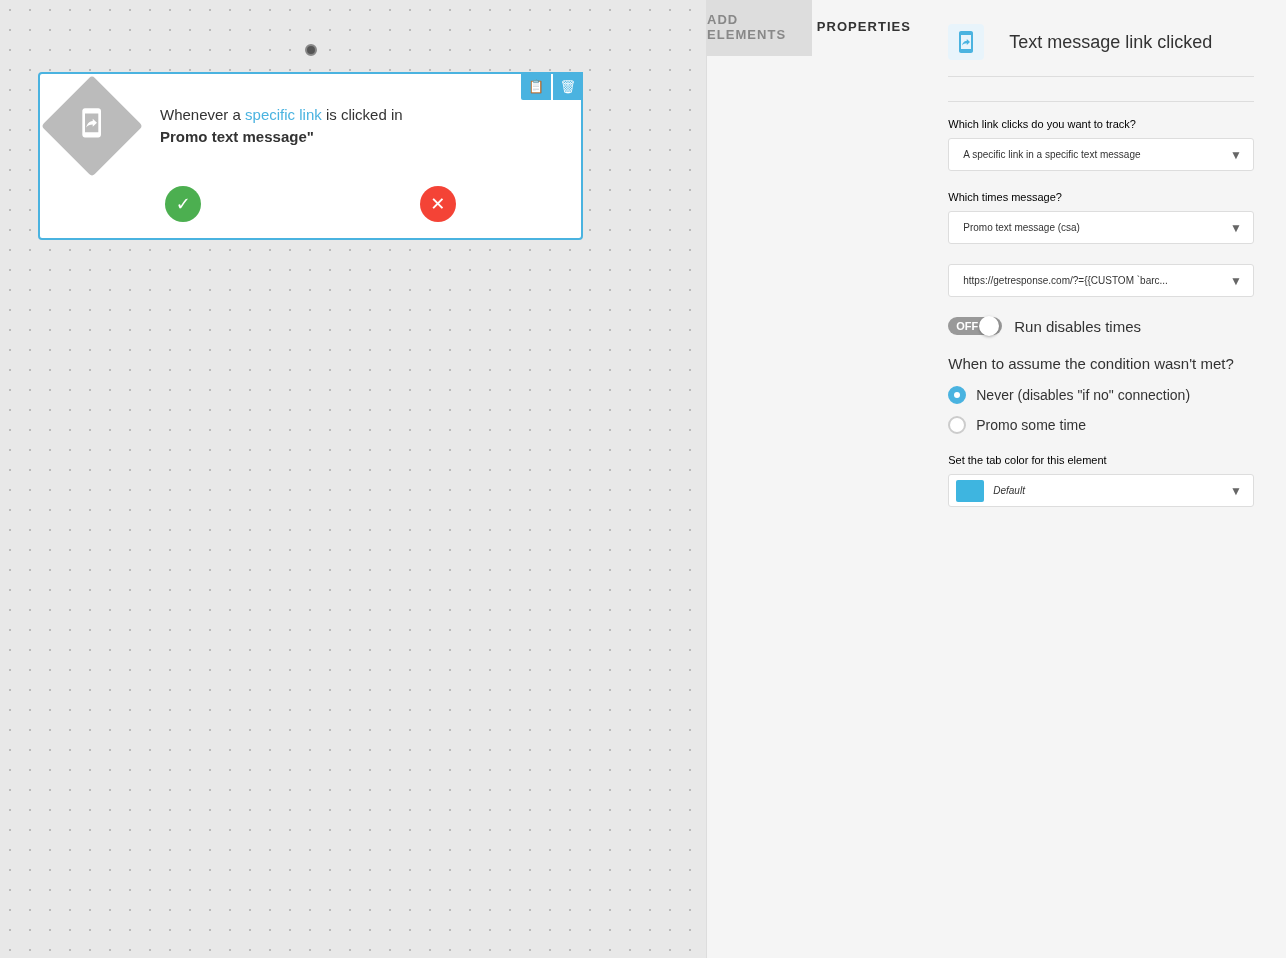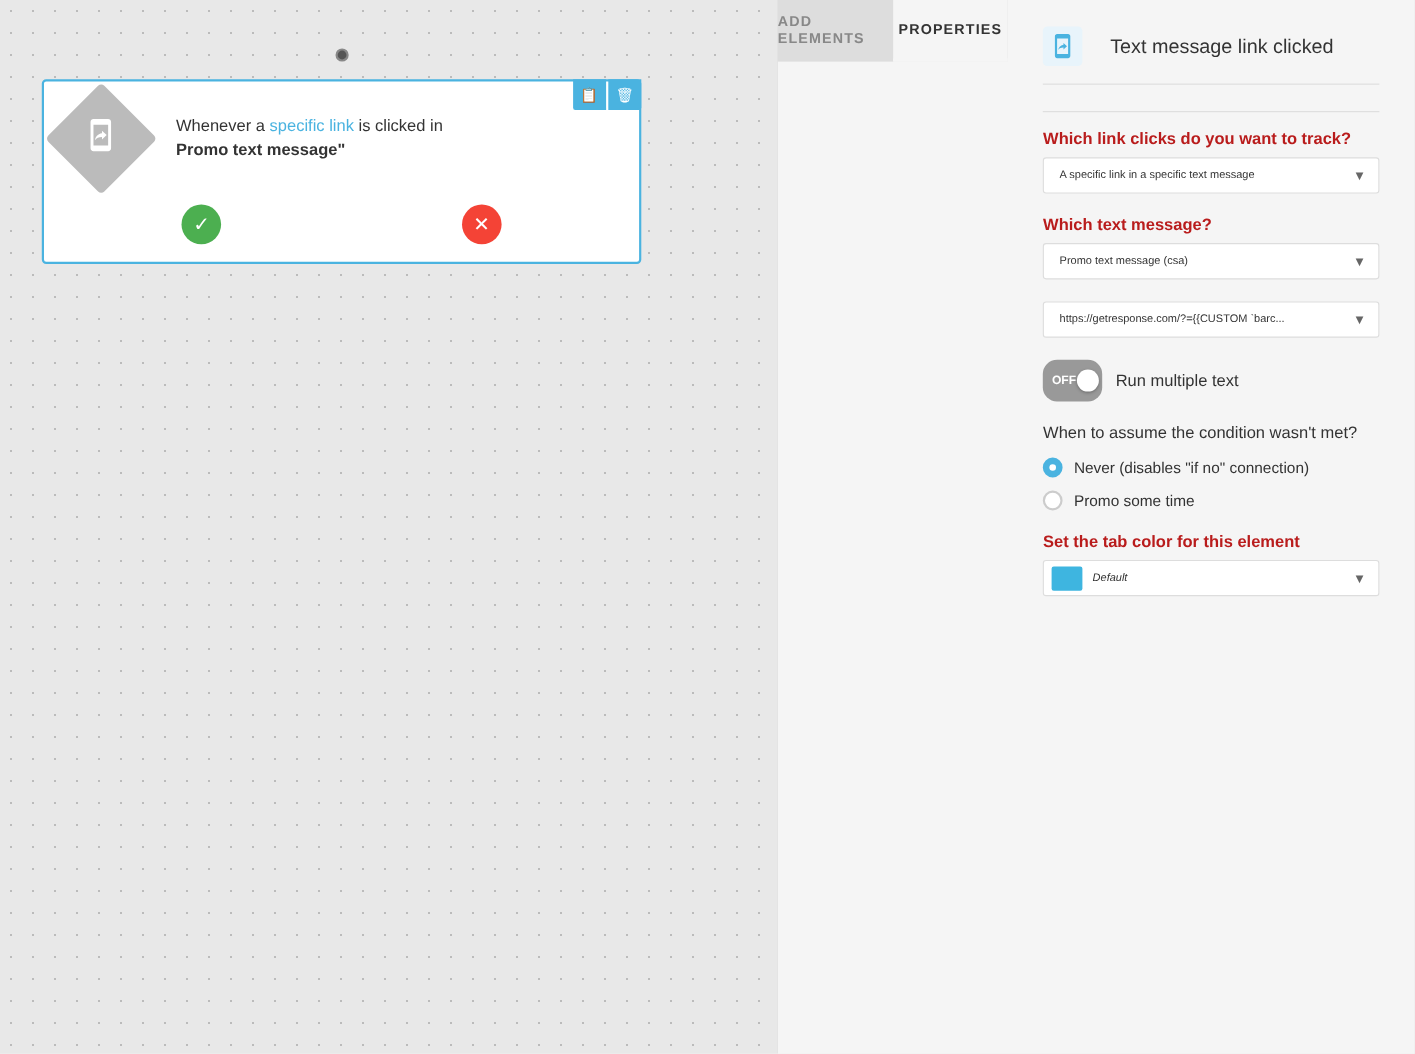--- a/index.html
+++ b/index.html
@@ -219,25 +219,24 @@
       color: #333;
       font-weight: 400;
     }
 
     
     .form-section {
       margin-bottom: 20px;
     }
 
     .form-label {
-      font-size: 15px;
-      color: #b91c1c;
+      font-size: 11px;
+      color: #000000;
       margin-bottom: 8px;
       display: block;
-      font-weight: bold;
     }
 
     .form-select-wrapper {
       position: relative;
     }
 
     .form-select-wrapper select {
       width: 100%;
       background: #fff;
       border: 1px solid #ddd;
@@ -263,21 +262,21 @@
     
     .toggle-row {
       display: flex;
       align-items: center;
       gap: 12px;
       margin-bottom: 20px;
     }
 
     .toggle {
       width: 54px;
-      height: 38px;
+      height: 18px;
       background: #999;
       border-radius: 13px;
       position: relative;
       cursor: pointer;
       display: flex;
       align-items: center;
       padding: 0 4px;
     }
 
     .toggle-label-text {
@@ -444,40 +443,40 @@
 
     <div class="form-section">
       <label class="form-label">Which link clicks do you want to track?</label>
       <div class="form-select-wrapper">
         <select><option>A specific link in a specific text message</option><option>Any link in any text message</option><option>A specific link in any text message</option></select>
         <span class="form-select-arrow">▼</span>
       </div>
     </div>
 
     <div class="form-section">
-      <label class="form-label">Which text message?</label>
+      <label class="form-label">Which times message?</label>
       <div class="form-select-wrapper">
         <select><option>Promo text message (csa)</option></select>
         <span class="form-select-arrow">▼</span>
       </div>
     </div>
 
     <div class="form-section">
       <div class="form-select-wrapper">
         <select><option>https://getresponse.com/?={{CUSTOM `barc...</option></select>
         <span class="form-select-arrow">▼</span>
       </div>
     </div>
 
     <div class="toggle-row">
       <div class="toggle">
         <span class="toggle-label-text">OFF</span>
         <div class="toggle-knob"></div>
       </div>
-      <span class="run-multiple-label">Run multiple text</span>
+      <span class="run-multiple-label">Run disables times</span>
     </div>
 
     <div class="form-section">
       <span class="radio-section-label">When to assume the condition wasn't met?</span>
 
       <div class="radio-option">
         <div class="radio-circle checked"></div>
         <span class="radio-label">Never (disables "if no" connection)</span>
       </div>
 

